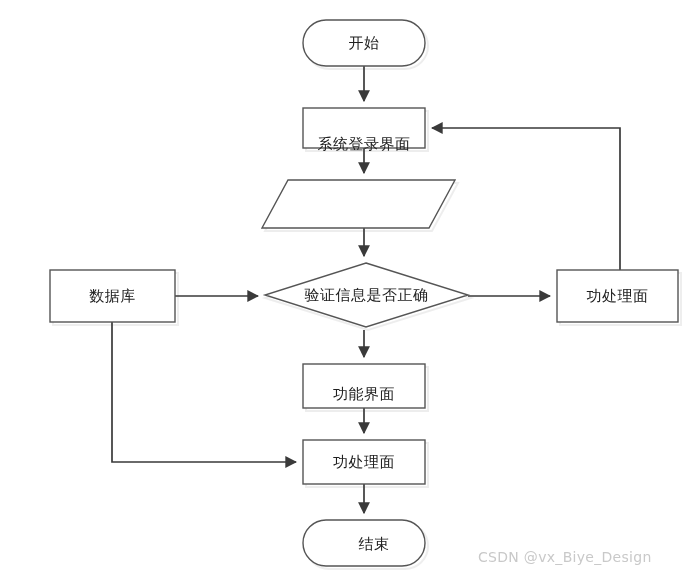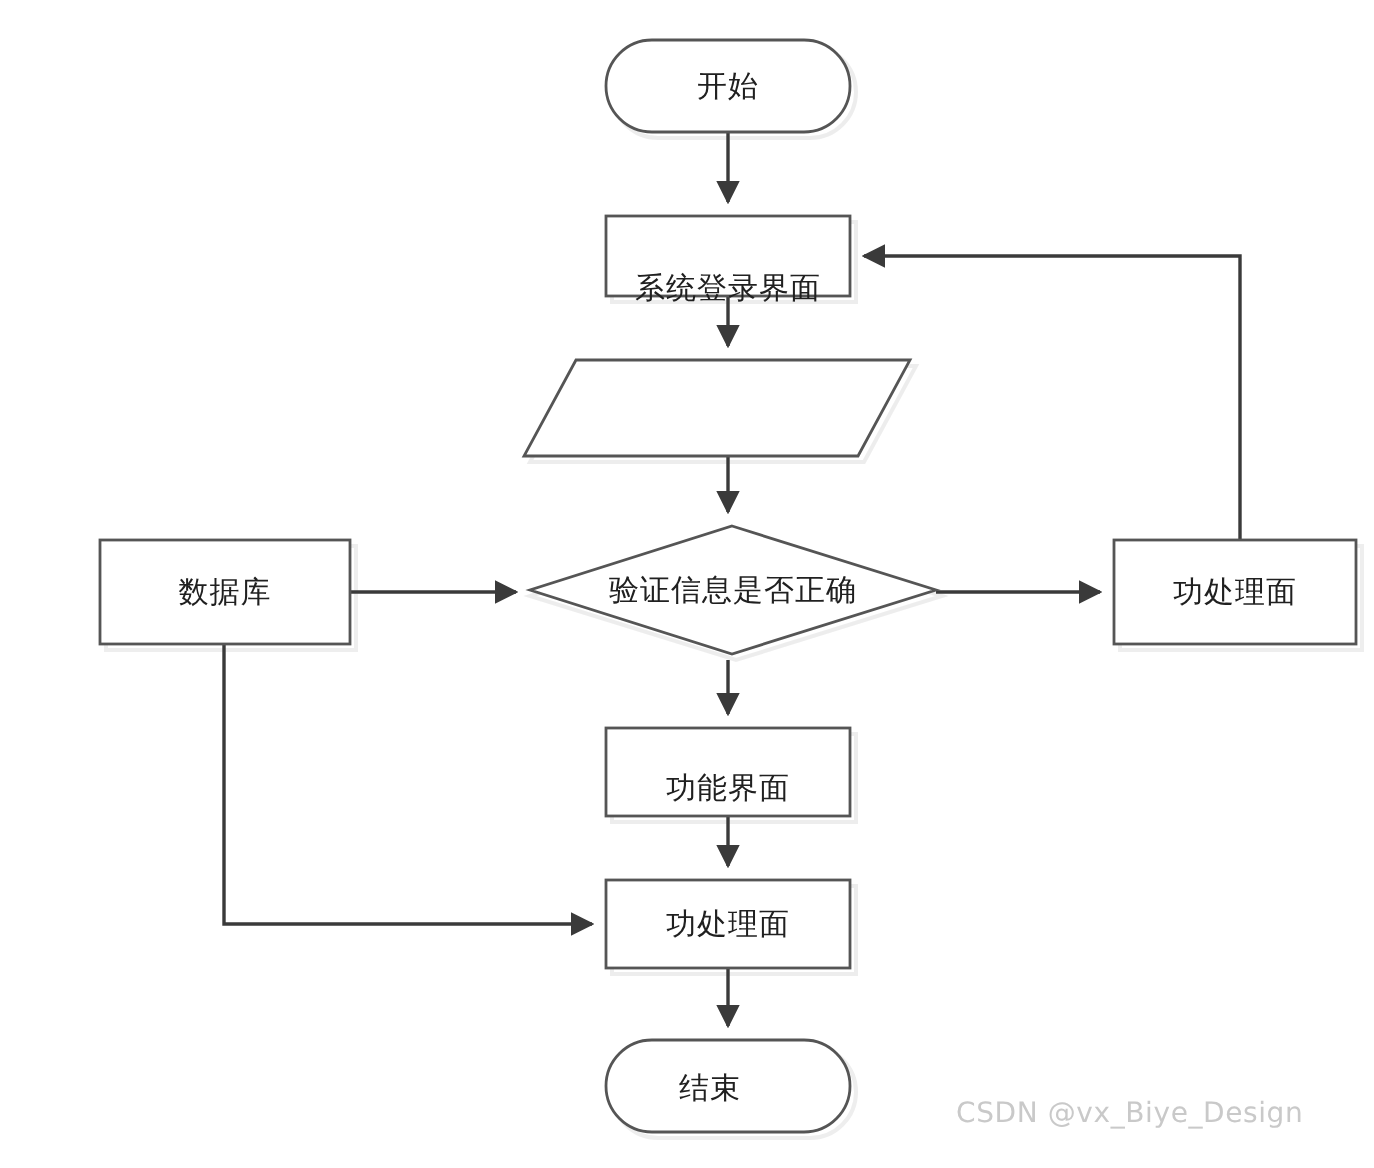--- a/index.html
+++ b/index.html
@@ -117,17 +117,17 @@
   <div class="node-label" style="left:265px; top:263px; width:203px; height:64px;">验证信息是否正确</div>
 
   <div class="node-label" style="left:50px;  top:270px; width:125px; height:52px;">数据库</div>
 
   <div class="node-label" style="left:557px; top:270px; width:121px; height:52px;">功处理面</div>
 
   <div class="node-label" style="left:303px; top:364px; width:122px; height:60px;">功能界面</div>
 
   <div class="node-label" style="left:303px; top:440px; width:122px; height:44px;">功处理面</div>
 
-  <div class="node-label" style="left:294px; top:520px; width:122px; height:48px;">结束</div>
+  <div class="node-label" style="left:313px; top:520px; width:122px; height:48px;">结束</div>
 
   <div class="watermark" style="left:478px; top:549px;">CSDN @vx_Biye_Design</div>
 
 </div>
 
 </body></html>

